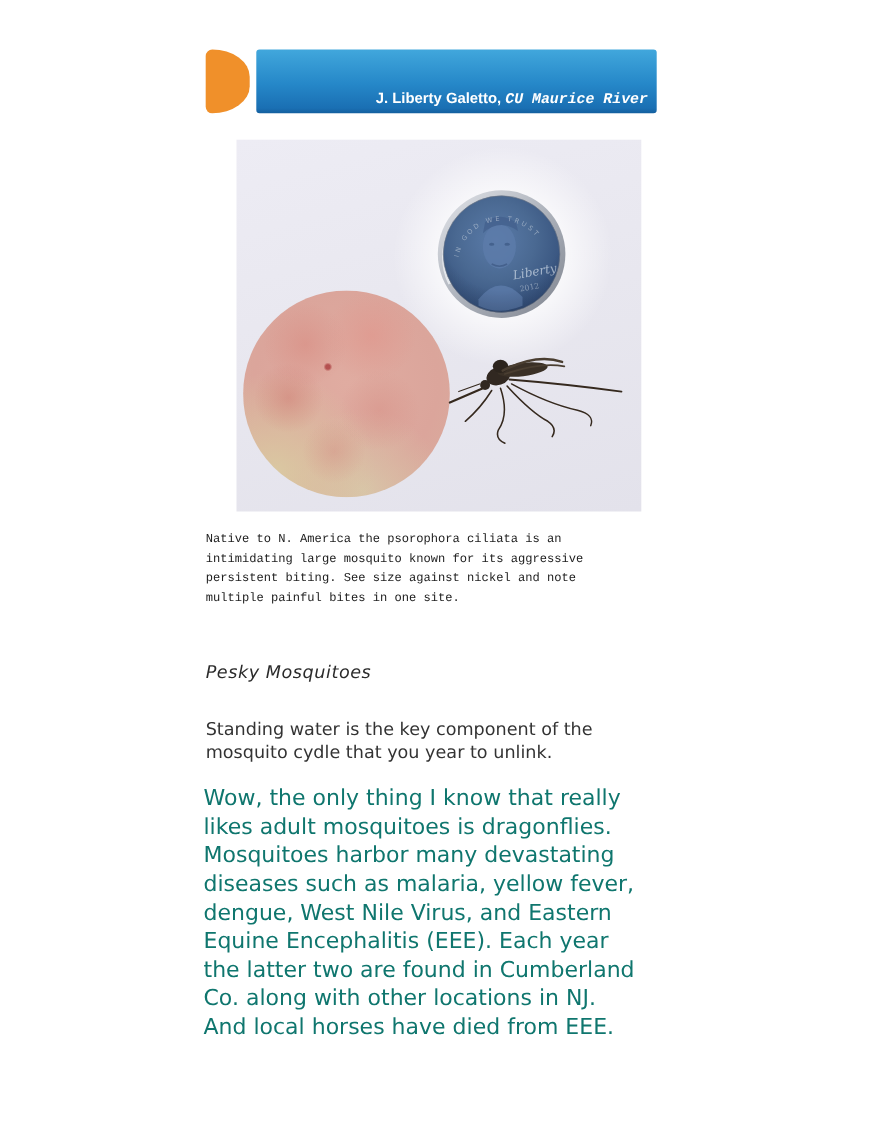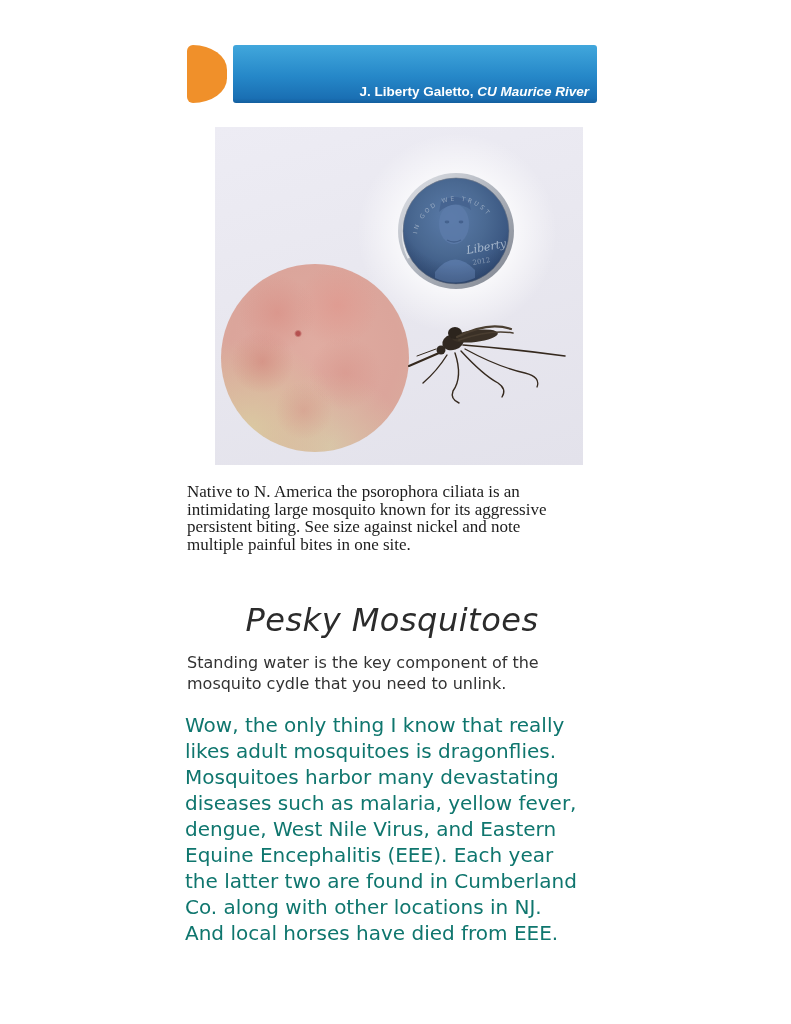--- a/index.html
+++ b/index.html
@@ -20,21 +20,21 @@
   }
   .banner-title{
     position:absolute;left:9px;top:18px;color:#ffffff;font-weight:bold;
     font-family:"Liberation Sans",sans-serif;font-size:32px;line-height:36px;
     letter-spacing:0px;white-space:nowrap;margin-top:42px;
   }
   .banner-byline{
     position:absolute;right:8px;bottom:4px;color:#ffffff;font-weight:bold;
     font-family:"Liberation Sans",sans-serif;font-size:13.5px;white-space:nowrap;
   }
-  .banner-byline .it{font-style:italic;}
+  .banner-byline .it{font-style:italic;font-family:Liberation Mono, monospace;}
   
   .photo{
     position:absolute;left:215px;top:127px;width:368px;height:338px;
     background:linear-gradient(165deg,#edecf4 0%,#e8e7ef 50%,#e3e2eb 100%);
   }
   .coin-glow{
     position:absolute;left:136px;top:-2px;width:212px;height:216px;
     background:radial-gradient(circle,rgba(255,255,255,0.95) 0%,rgba(255,255,255,0.75) 35%,rgba(255,255,255,0) 66%);
   }
   .nickel{position:absolute;left:182px;top:45px;width:118px;height:118px;}
@@ -48,26 +48,26 @@
       radial-gradient(circle at 66% 58%, rgba(215,145,135,0.5), rgba(215,145,135,0) 22%),
       radial-gradient(circle at 44% 78%, rgba(212,142,132,0.45), rgba(212,142,132,0) 16%),
       radial-gradient(circle at 16% 88%, rgba(218,202,162,0.95), rgba(218,202,162,0) 40%),
       radial-gradient(circle at 58% 97%, rgba(216,202,170,0.85), rgba(216,202,170,0) 35%),
       radial-gradient(circle at 50% 45%, #e0aca1 0%, #dba59b 60%, #d9ab9d 85%, #d8b4a2 100%);
   }
   .mosquito{position:absolute;left:188px;top:182px;}
   
   .caption{
     position:absolute;left:187px;top:483px;width:420px;
-    font-family:Liberation Serif, serif;font-size:17px;line-height:17.5px;
+    font-family:Liberation Mono, monospace;font-size:11px;line-height:17.5px;
     color:#1c1c1c;white-space:pre-line;
   }
   .article-title{
-    position:absolute;left:187px;top:601px;width:410px;text-align:center;
-    font-style:italic;font-size:32px;color:#2b2b2b;letter-spacing:0.5px;
+    position:absolute;left:187px;top:601px;width:410px;text-align:left;
+    font-style:italic;font-size:16px;color:#2b2b2b;letter-spacing:0.5px;
   }
   .article-subtitle{
     position:absolute;left:187px;top:652px;width:430px;
     font-size:16px;line-height:21px;color:#333333;white-space:pre-line;
   }
   .article-body{
     position:absolute;left:185px;top:712px;width:460px;
     font-size:20px;line-height:26px;color:#0f766e;white-space:pre-line;
   }
 </style>
@@ -158,21 +158,21 @@
     </div>
   </div>
 
   <div class="caption">Native to N. America the psorophora ciliata is an
 intimidating large mosquito known for its aggressive
 persistent biting. See size against nickel and note
 multiple painful bites in one site.</div>
 
   <div class="article-title">Pesky Mosquitoes</div>
   <div class="article-subtitle">Standing water is the key component of the
-mosquito cydle that you need to unlink.</div>
+mosquito cydle that you year to unlink.</div>
   <div class="article-body">Wow, the only thing I know that really
 likes adult mosquitoes is dragonflies.
 Mosquitoes harbor many devastating
 diseases such as malaria, yellow fever,
 dengue, West Nile Virus, and Eastern
 Equine Encephalitis (EEE). Each year
 the latter two are found in Cumberland
 Co. along with other locations in NJ.
 And local horses have died from EEE.</div>
 

